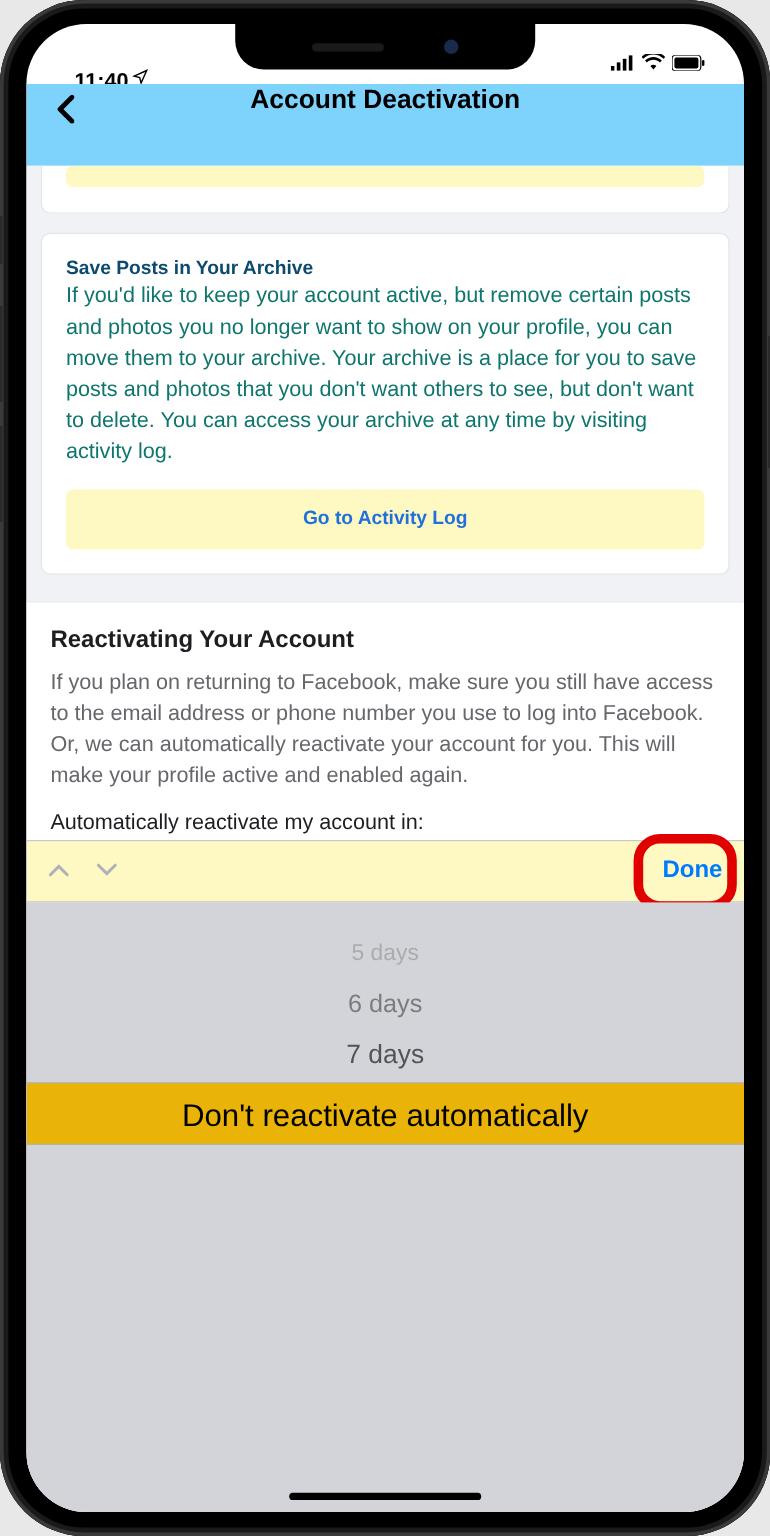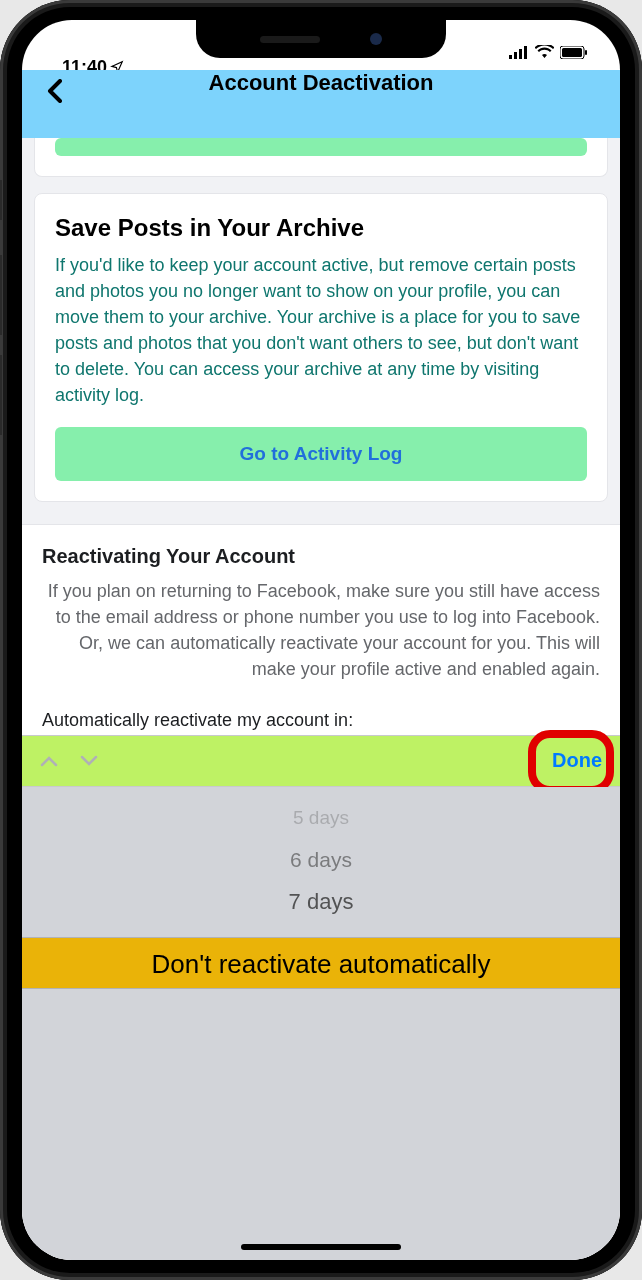--- a/index.html
+++ b/index.html
@@ -22,63 +22,63 @@
       position: absolute; top: 0; left: 50%; transform: translateX(-50%);
       width: 250px; height: 38px; background: #000; border-radius: 0 0 24px 24px;
       z-index: 100; display: flex; align-items: center; justify-content: center;
     }
     .speaker { width: 60px; height: 7px; background: #1a1a1a; border-radius: 4px; margin-right: 20px; }
     .camera { width: 12px; height: 12px; background: #1a2a4a; border-radius: 50%; margin-left: 30px; }
     .status-bar {
       height: 50px; display: flex; justify-content: space-between; align-items: center;
       padding: 16px 32px 0 40px; font-weight: 600; font-size: 18px;
     }
-    .status-left { display: flex; align-items: flex-end; gap: 3px; margin-top: 29px; }
+    .status-left { display: flex; align-items: flex-start; gap: 3px; margin-top: 29px; }
     .status-right { display: flex; align-items: center; gap: 6px; }
     .nav-header {
       height: 68px; display: flex; align-items: flex-start;
       position: relative; background: #7dd3fc;
     }
     .back-btn { position: absolute; left: 16px; padding: 8px; }
     .back-arrow { font-size: 28px; font-weight: 600; }
     .nav-title { width: 100%; text-align: center; font-size: 22px; font-weight: 700; }
     .content { background: #f1f2f5; height: calc(100% - 118px); overflow: hidden; display: flex; flex-direction: column; }
     .card {
       background: #fff; margin: 8px 12px; border-radius: 8px; padding: 20px;
       border: 1px solid #e4e5e9;
     }
     .card-cut { margin-top: 0; border-top: none; border-top-left-radius: 0; border-top-right-radius: 0; padding-top: 0; padding-bottom: 16px; }
-    .card-title { font-size: 24px; font-weight: 700; color: #000000; margin-bottom: 10px; }
+    .card-title { font-size: 16px; font-weight: 700; color: #0c4a6e; }
     .card-text { font-size: 18px; line-height: 1.45; color: #0f766e; }
     .action-btn {
-      margin-top: 18px; width: 100%; background: #86efac; color: #216fdb;
-      border: none; border-radius: 6px; padding: 16px; font-size: 19px; font-weight: 600;
+      margin-top: 18px; width: 100%; background: #fef9c3; color: #216fdb;
+      border: none; border-radius: 6px; padding: 16px; font-size: 16px; font-weight: 600;
     }
     .section {
       background: #fff; margin-top: 14px; padding: 20px 20px 4px 20px;
       border-top: 1px solid #e4e5e9;
     }
     .section-title { font-size: 20px; font-weight: 700; color: #1c1e21; margin-bottom: 10px; }
-    .section-text { font-size: 18px; line-height: 1.45; color: #65676b; margin-bottom: 28px; text-align: right; }
+    .section-text { font-size: 18px; line-height: 1.45; color: #65676b; margin-bottom: 16px; }
     .prompt-label { font-size: 18px; color: #1c1e21; }
     .picker-toolbar {
-      height: 52px; background: #bef264; border-top: 1px solid #c8c9cd; border-bottom: 1px solid #c8c9cd;
+      height: 52px; background: #fef9c3; border-top: 1px solid #c8c9cd; border-bottom: 1px solid #c8c9cd;
       display: flex; align-items: center; padding: 0 18px; position: relative;
     }
     .tool-arrows { display: flex; gap: 22px; color: #b0b1b6; font-size: 20px; }
     .tool-spacer { flex: 1; }
     .done-btn { color: #007aff; font-size: 20px; font-weight: 600; background: none; border: none; }
     .highlight-ring {
       position: absolute; right: 6px; top: -6px; width: 86px; height: 64px;
       border: 8px solid #e00000; border-radius: 22px; pointer-events: none;
     }
     .picker {
       flex: 1; background: #d2d4d9; position: relative; overflow: hidden;
     }
-    .picker-items { position: absolute; width: 100%; top: 10px; }
+    .picker-items { position: absolute; width: 100%; top: 22px; }
     .picker-row { height: 42px; line-height: 42px; text-align: center; font-size: 22px; color: #333; }
     .faded1 { opacity: 0.25; font-size: 19px; }
     .faded2 { opacity: 0.55; font-size: 21px; }
     .faded3 { opacity: 0.8; }
     .picker-selected {
       position: absolute; top: 150px; width: 100%; height: 52px; line-height: 52px;
       text-align: center; font-size: 26px; color: #000; background: #eab308;
       border-top: 1px solid #b0b2b8; border-bottom: 1px solid #b0b2b8;
     }
     .home-indicator {

